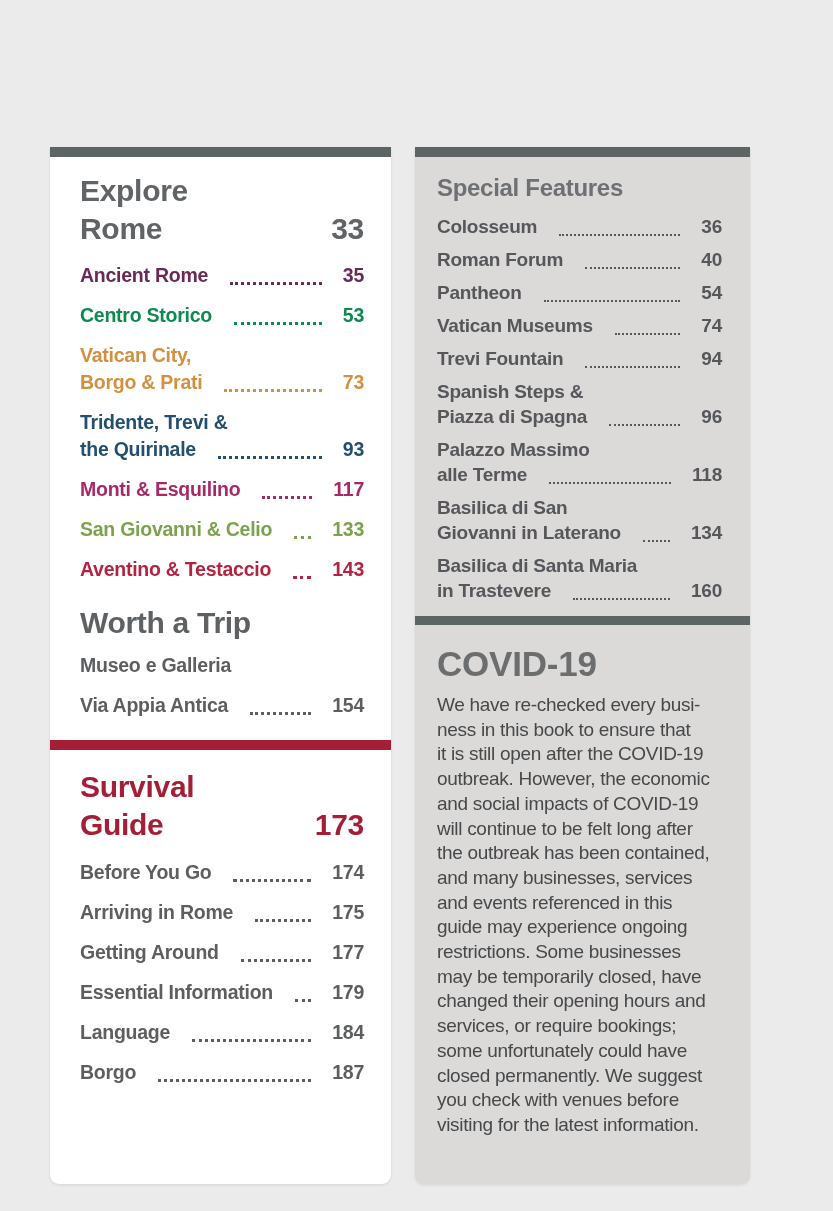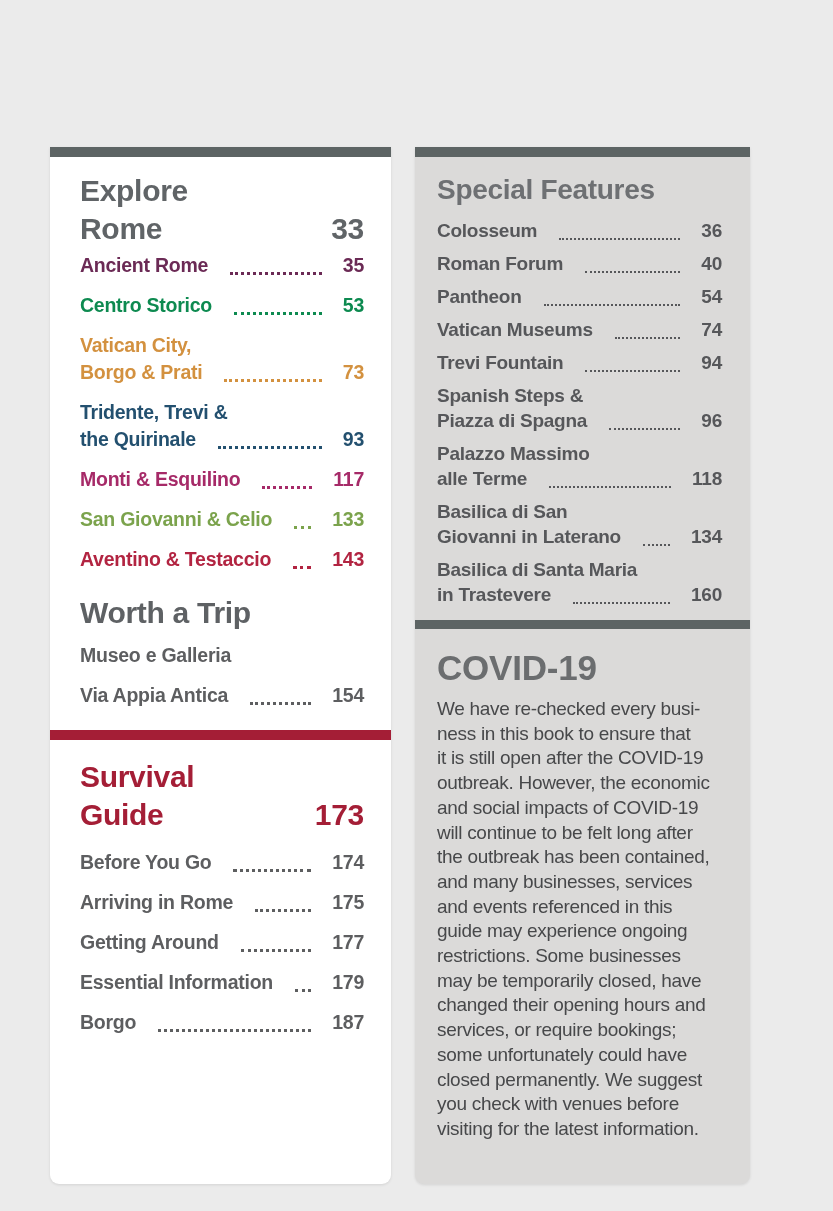--- a/index.html
+++ b/index.html
@@ -18,24 +18,24 @@
   .rule-top { height: 10px; background: #5d6464; }
   .inner-left  { padding: 15px 27px 0 30px; }
   .inner-right { padding: 17px 28px 0 22px; }
 
   
   .h1 { font-size: 30px; font-weight: bold; line-height: 38px; letter-spacing: -0.3px; }
   .h1-gray { color: #606467; }
   .h1-red  { color: #a41e36; }
   .h1-row { display: flex; align-items: baseline; }
   .h1-page { margin-left: auto; }
-  .h2 { font-size: 28px; font-weight: bold; color: #6e7073; letter-spacing: -0.3px; }
+  .h2 { font-size: 24px; font-weight: bold; color: #6e7073; letter-spacing: -0.3px; }
 
   
-  .toc-list { margin-top: 4px; }
+  .toc-list { margin-top: 14px; }
   .toc-item { font-weight: bold; font-size: 19.5px; line-height: 27px; margin-bottom: 13px; letter-spacing: -0.25px; }
   .toc-last { display: flex; align-items: baseline; gap: 18px; }
   .toc-label { white-space: nowrap; }
   .leader { flex: 1 1 auto; min-width: 8px; border-bottom: 3px dotted currentColor; margin: 0 3px 4px 4px; align-self: flex-end; }
   .pagenum { white-space: nowrap; }
 
   .gray-items .toc-item { color: #5d5e60; }
 
   
   .special-list { margin-top: 12px; }
@@ -170,20 +170,27 @@
               <span class="toc-label">Getting Around</span>
               <span class="leader"></span>
               <span class="pagenum">177</span>
             </div>
           </div>
           <div class="toc-item">
             <div class="toc-last">
               <span class="toc-label">Essential Information</span>
               <span class="leader"></span>
               <span class="pagenum">179</span>
+            </div>
+          </div>
+          <div class="toc-item">
+            <div class="toc-last">
+              <span class="toc-label">Language</span>
+              <span class="leader"></span>
+              <span class="pagenum">184</span>
             </div>
           </div>
           <div class="toc-item">
             <div class="toc-last">
               <span class="toc-label">Borgo</span>
               <span class="leader"></span>
               <span class="pagenum">187</span>
             </div>
           </div>
         </div>

